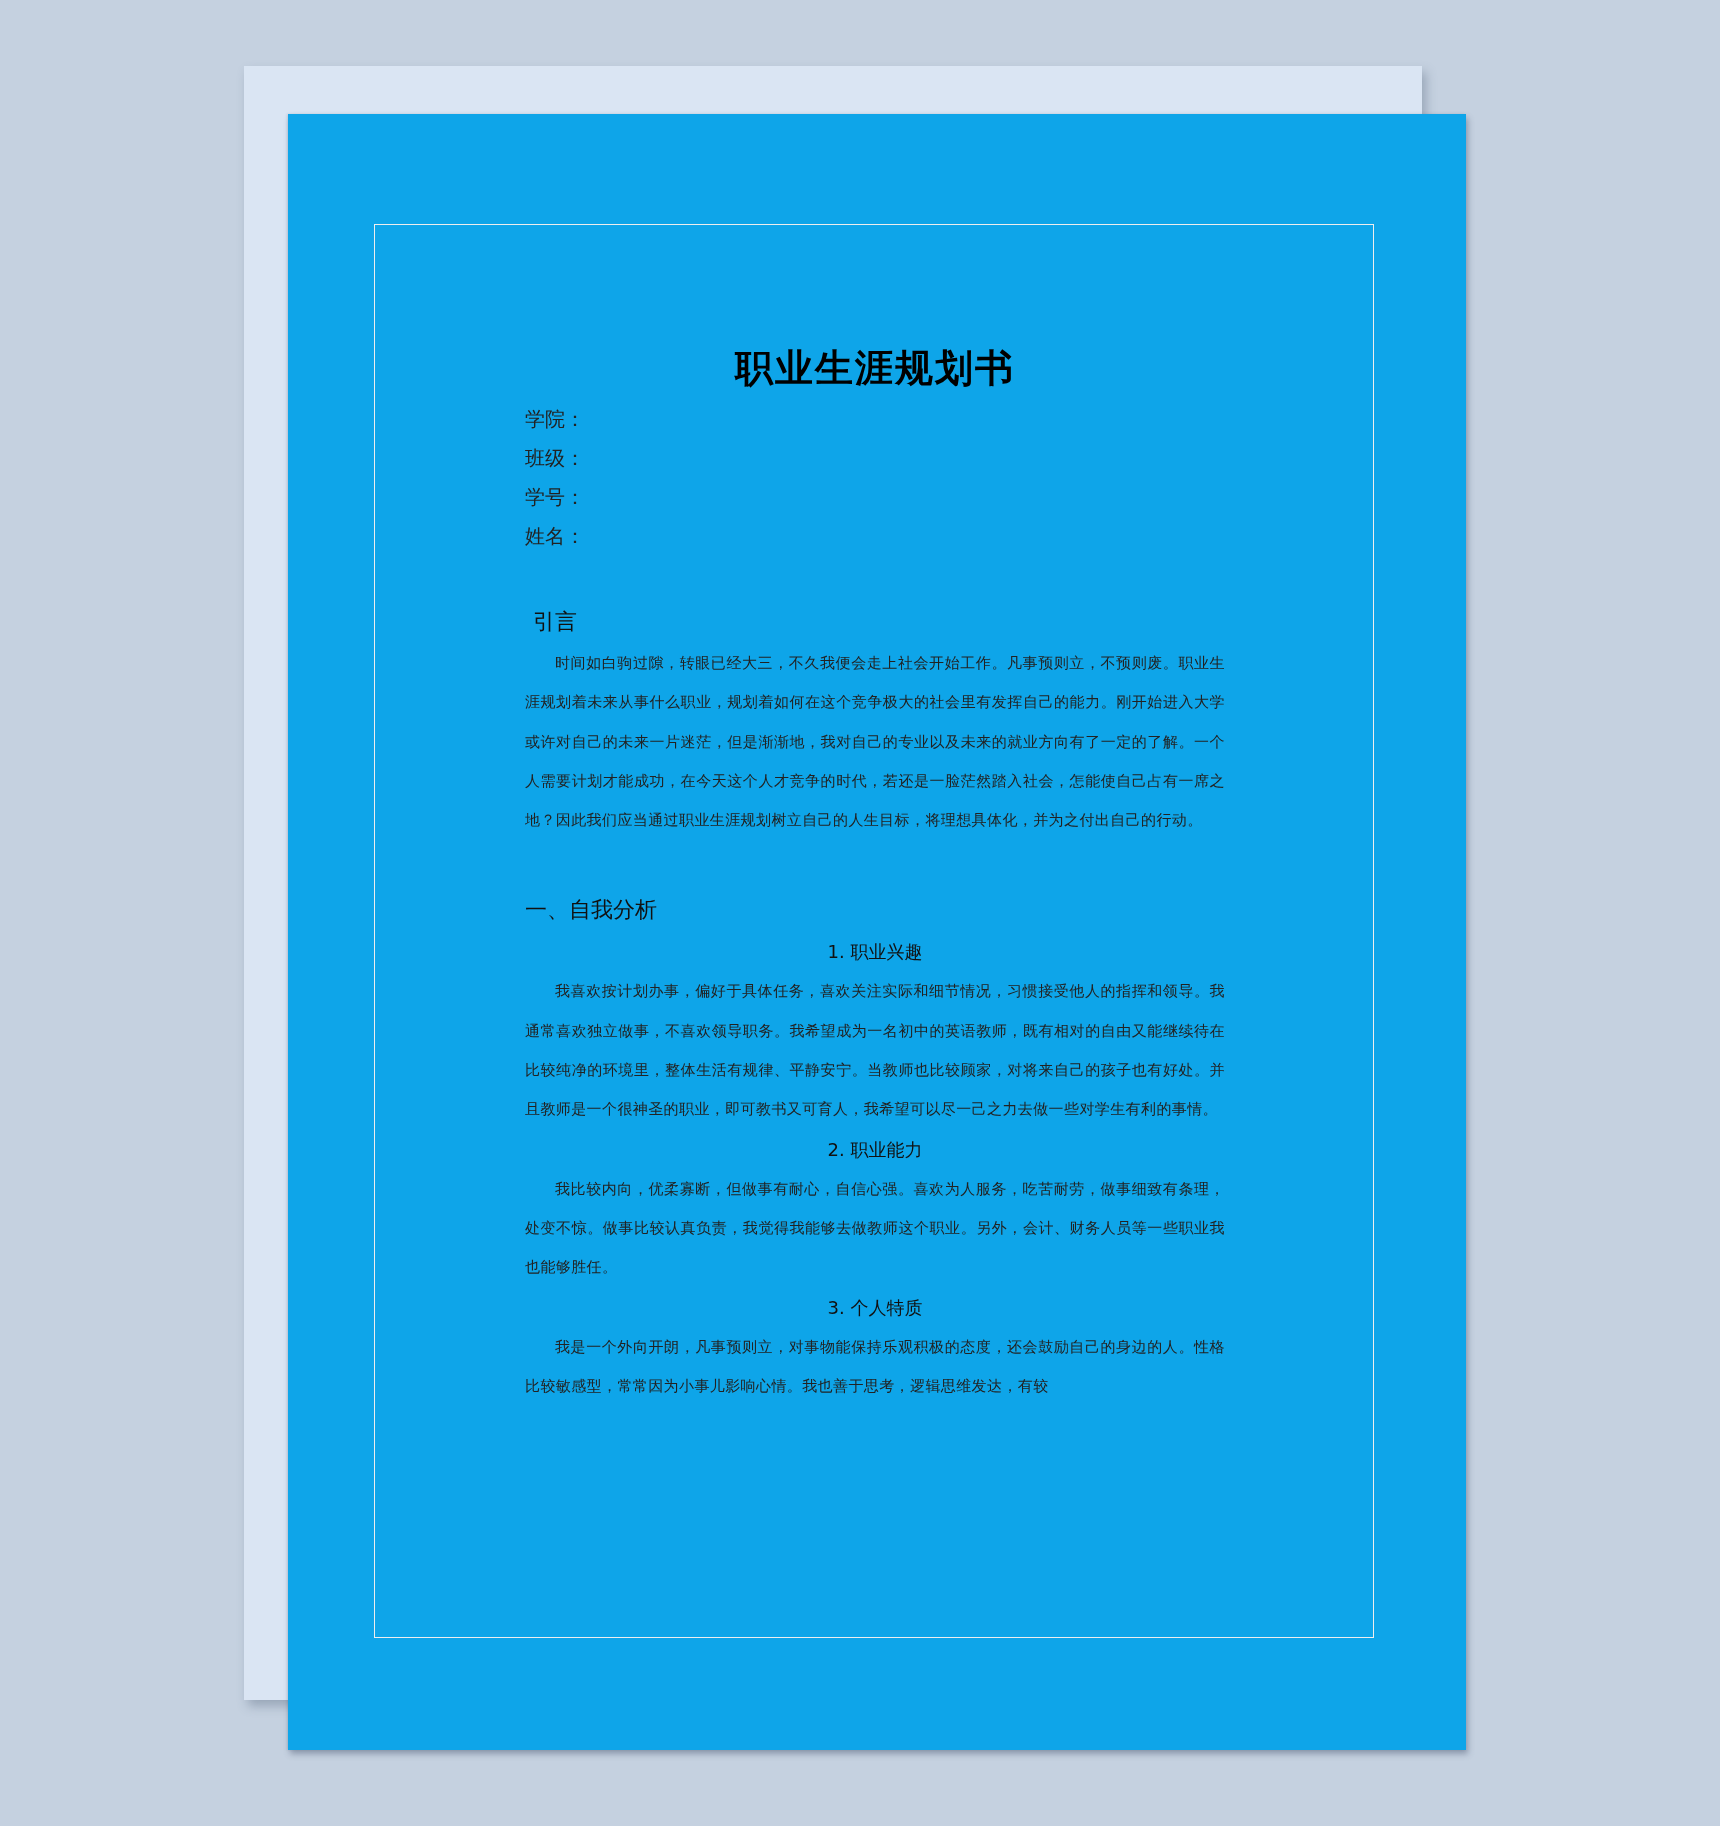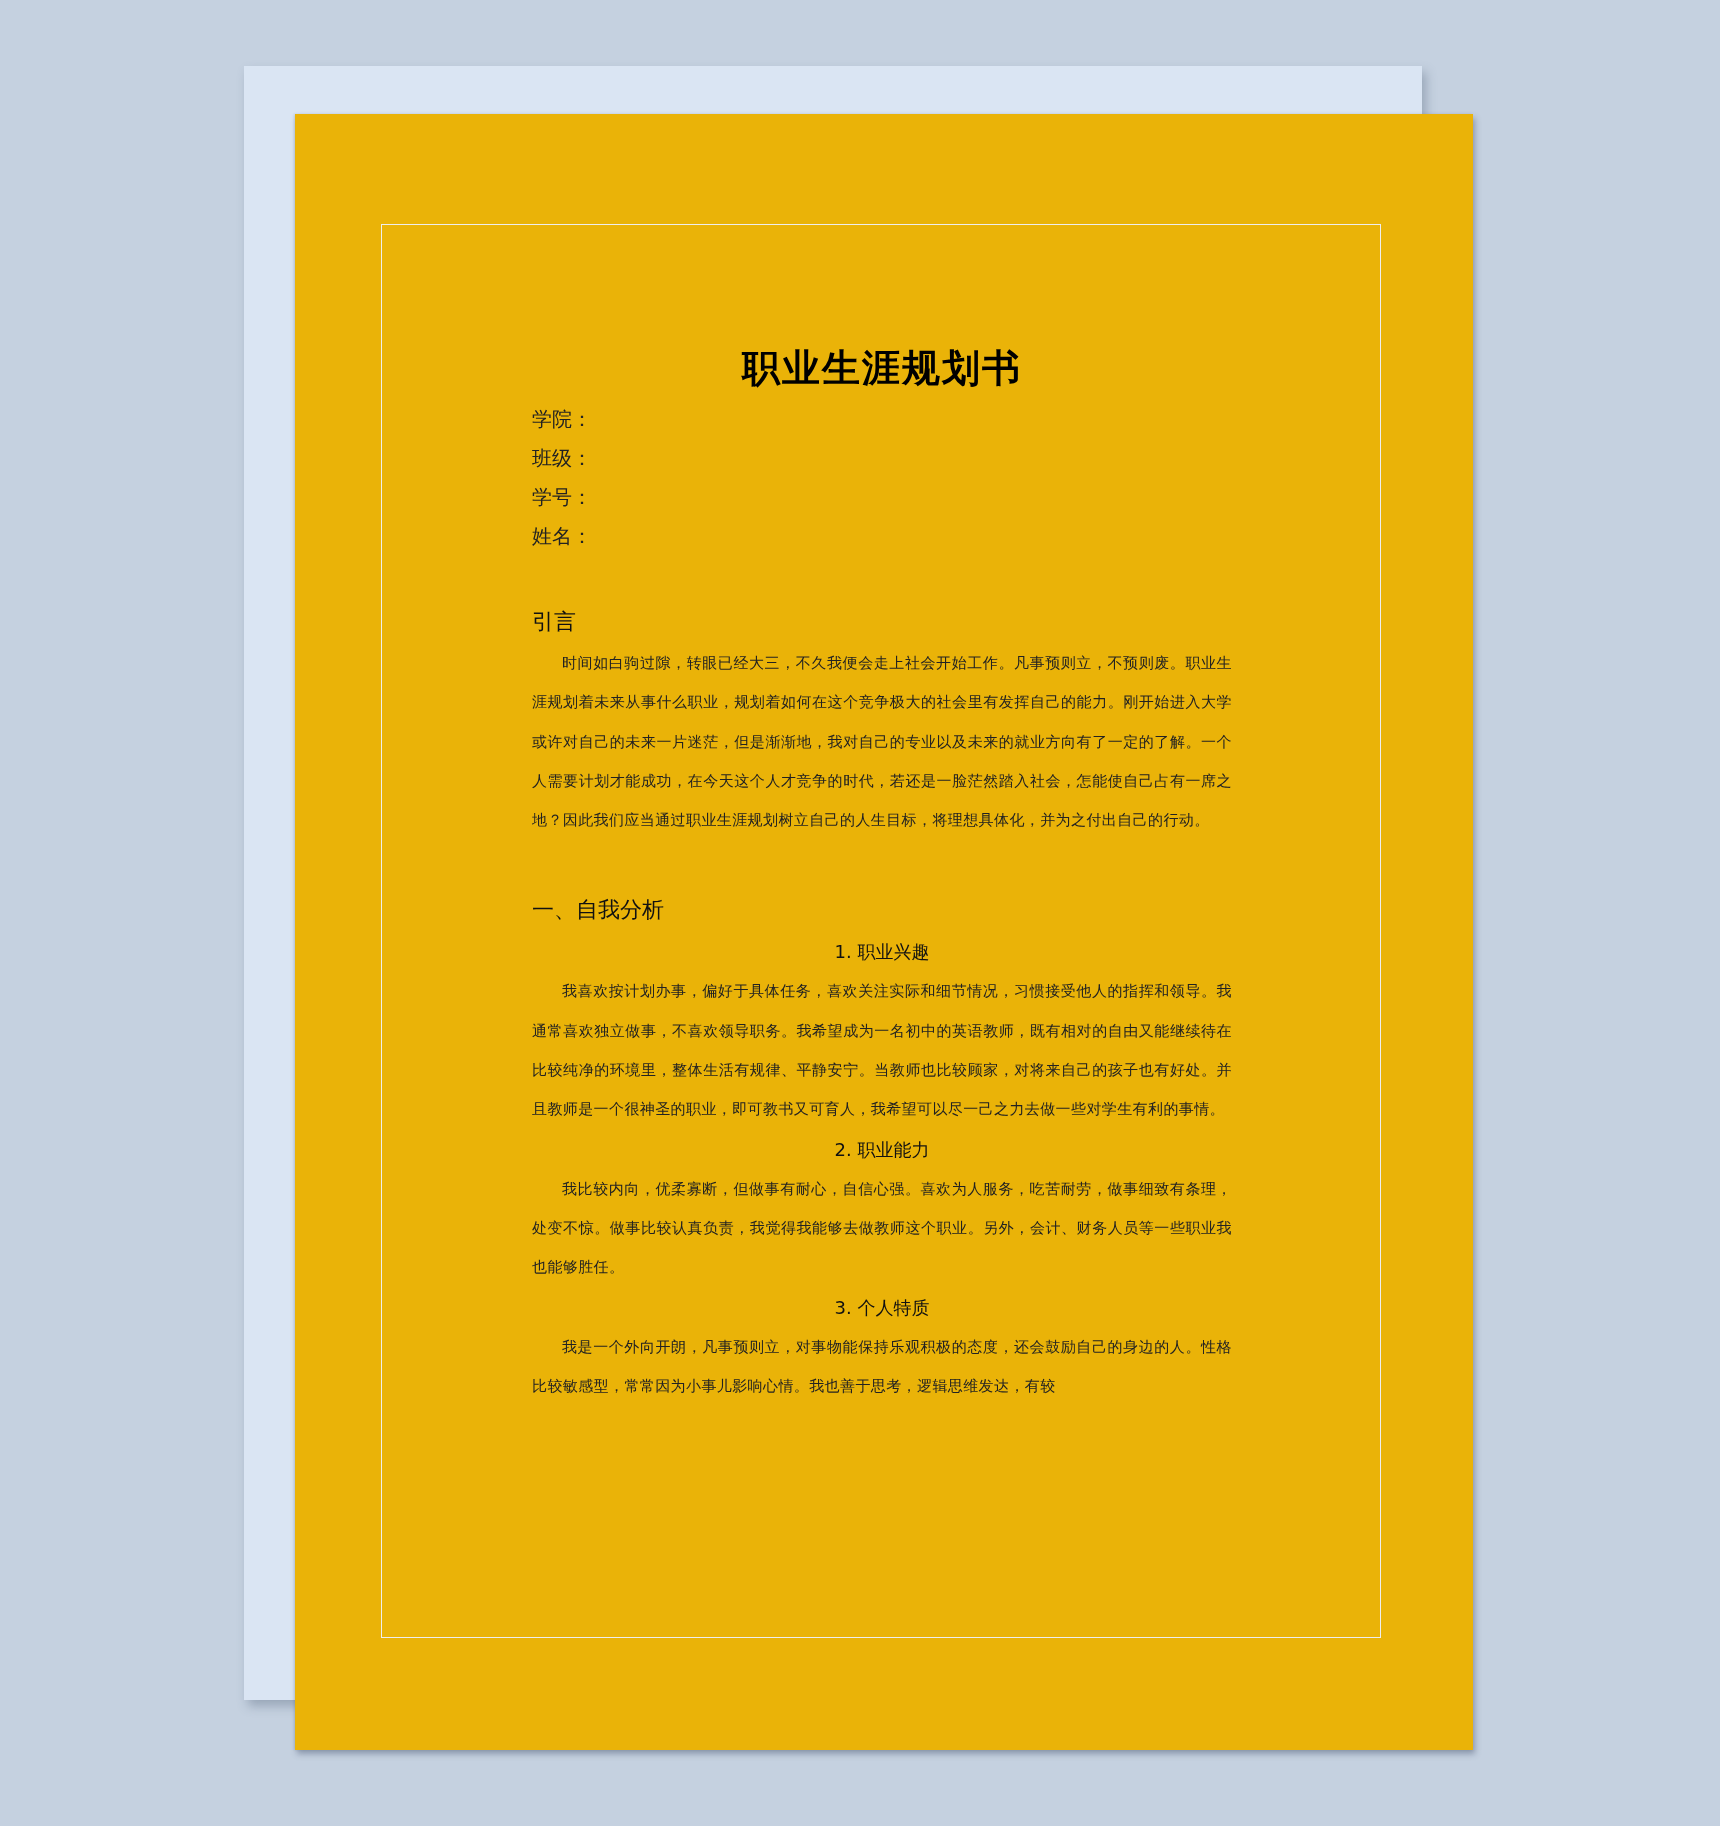--- a/index.html
+++ b/index.html
@@ -10,23 +10,23 @@
       font-family: "DejaVu Serif", "Liberation Serif", serif;
       color: #1a1a1a;
     }
     .back-page {
       position: absolute; left: 244px; top: 66px;
       width: 1178px; height: 1634px;
       background: #dae5f3;
       box-shadow: 4px 6px 10px rgba(70,85,110,0.35);
     }
     .front-page {
-      position: absolute; left: 295px; top: 114px;
+      position: absolute; left: 288px; top: 114px;
       width: 1178px; height: 1636px;
-      background: #eab308;
+      background: #0ea5e9;
       box-shadow: 2px 4px 6px rgba(70,85,110,0.45), -1px 0 2px rgba(70,85,110,0.15);
     }
     .inner-frame {
       position: absolute; left: 86px; top: 110px;
       width: 1000px; height: 1414px;
       border: 1px solid #eeeeee;
       box-sizing: border-box;
     }
     .content {
       position: absolute; left: 237px; top: 230px;
@@ -46,21 +46,21 @@
       font-size: 20px;
       height: 39px; line-height: 39px;
       color: #222;
     }
     .h-section {
       font-family: "DejaVu Sans", "Liberation Sans", sans-serif;
       font-size: 22px;
       color: #111;
       height: 44px; line-height: 44px;
     }
-    .h-intro { margin-top: 44px; }
+    .h-intro { margin-top: 44px; margin-left: 8px; }
     .h-self { margin-top: 48px; font-family: Liberation Serif, serif; }
     .h-sub {
       font-family: "DejaVu Sans", "Liberation Sans", sans-serif;
       font-size: 18px;
       color: #111;
       height: 40px; line-height: 40px; text-align: center;
     }
     .para {
       font-size: 15px;
       line-height: 39.3px;

